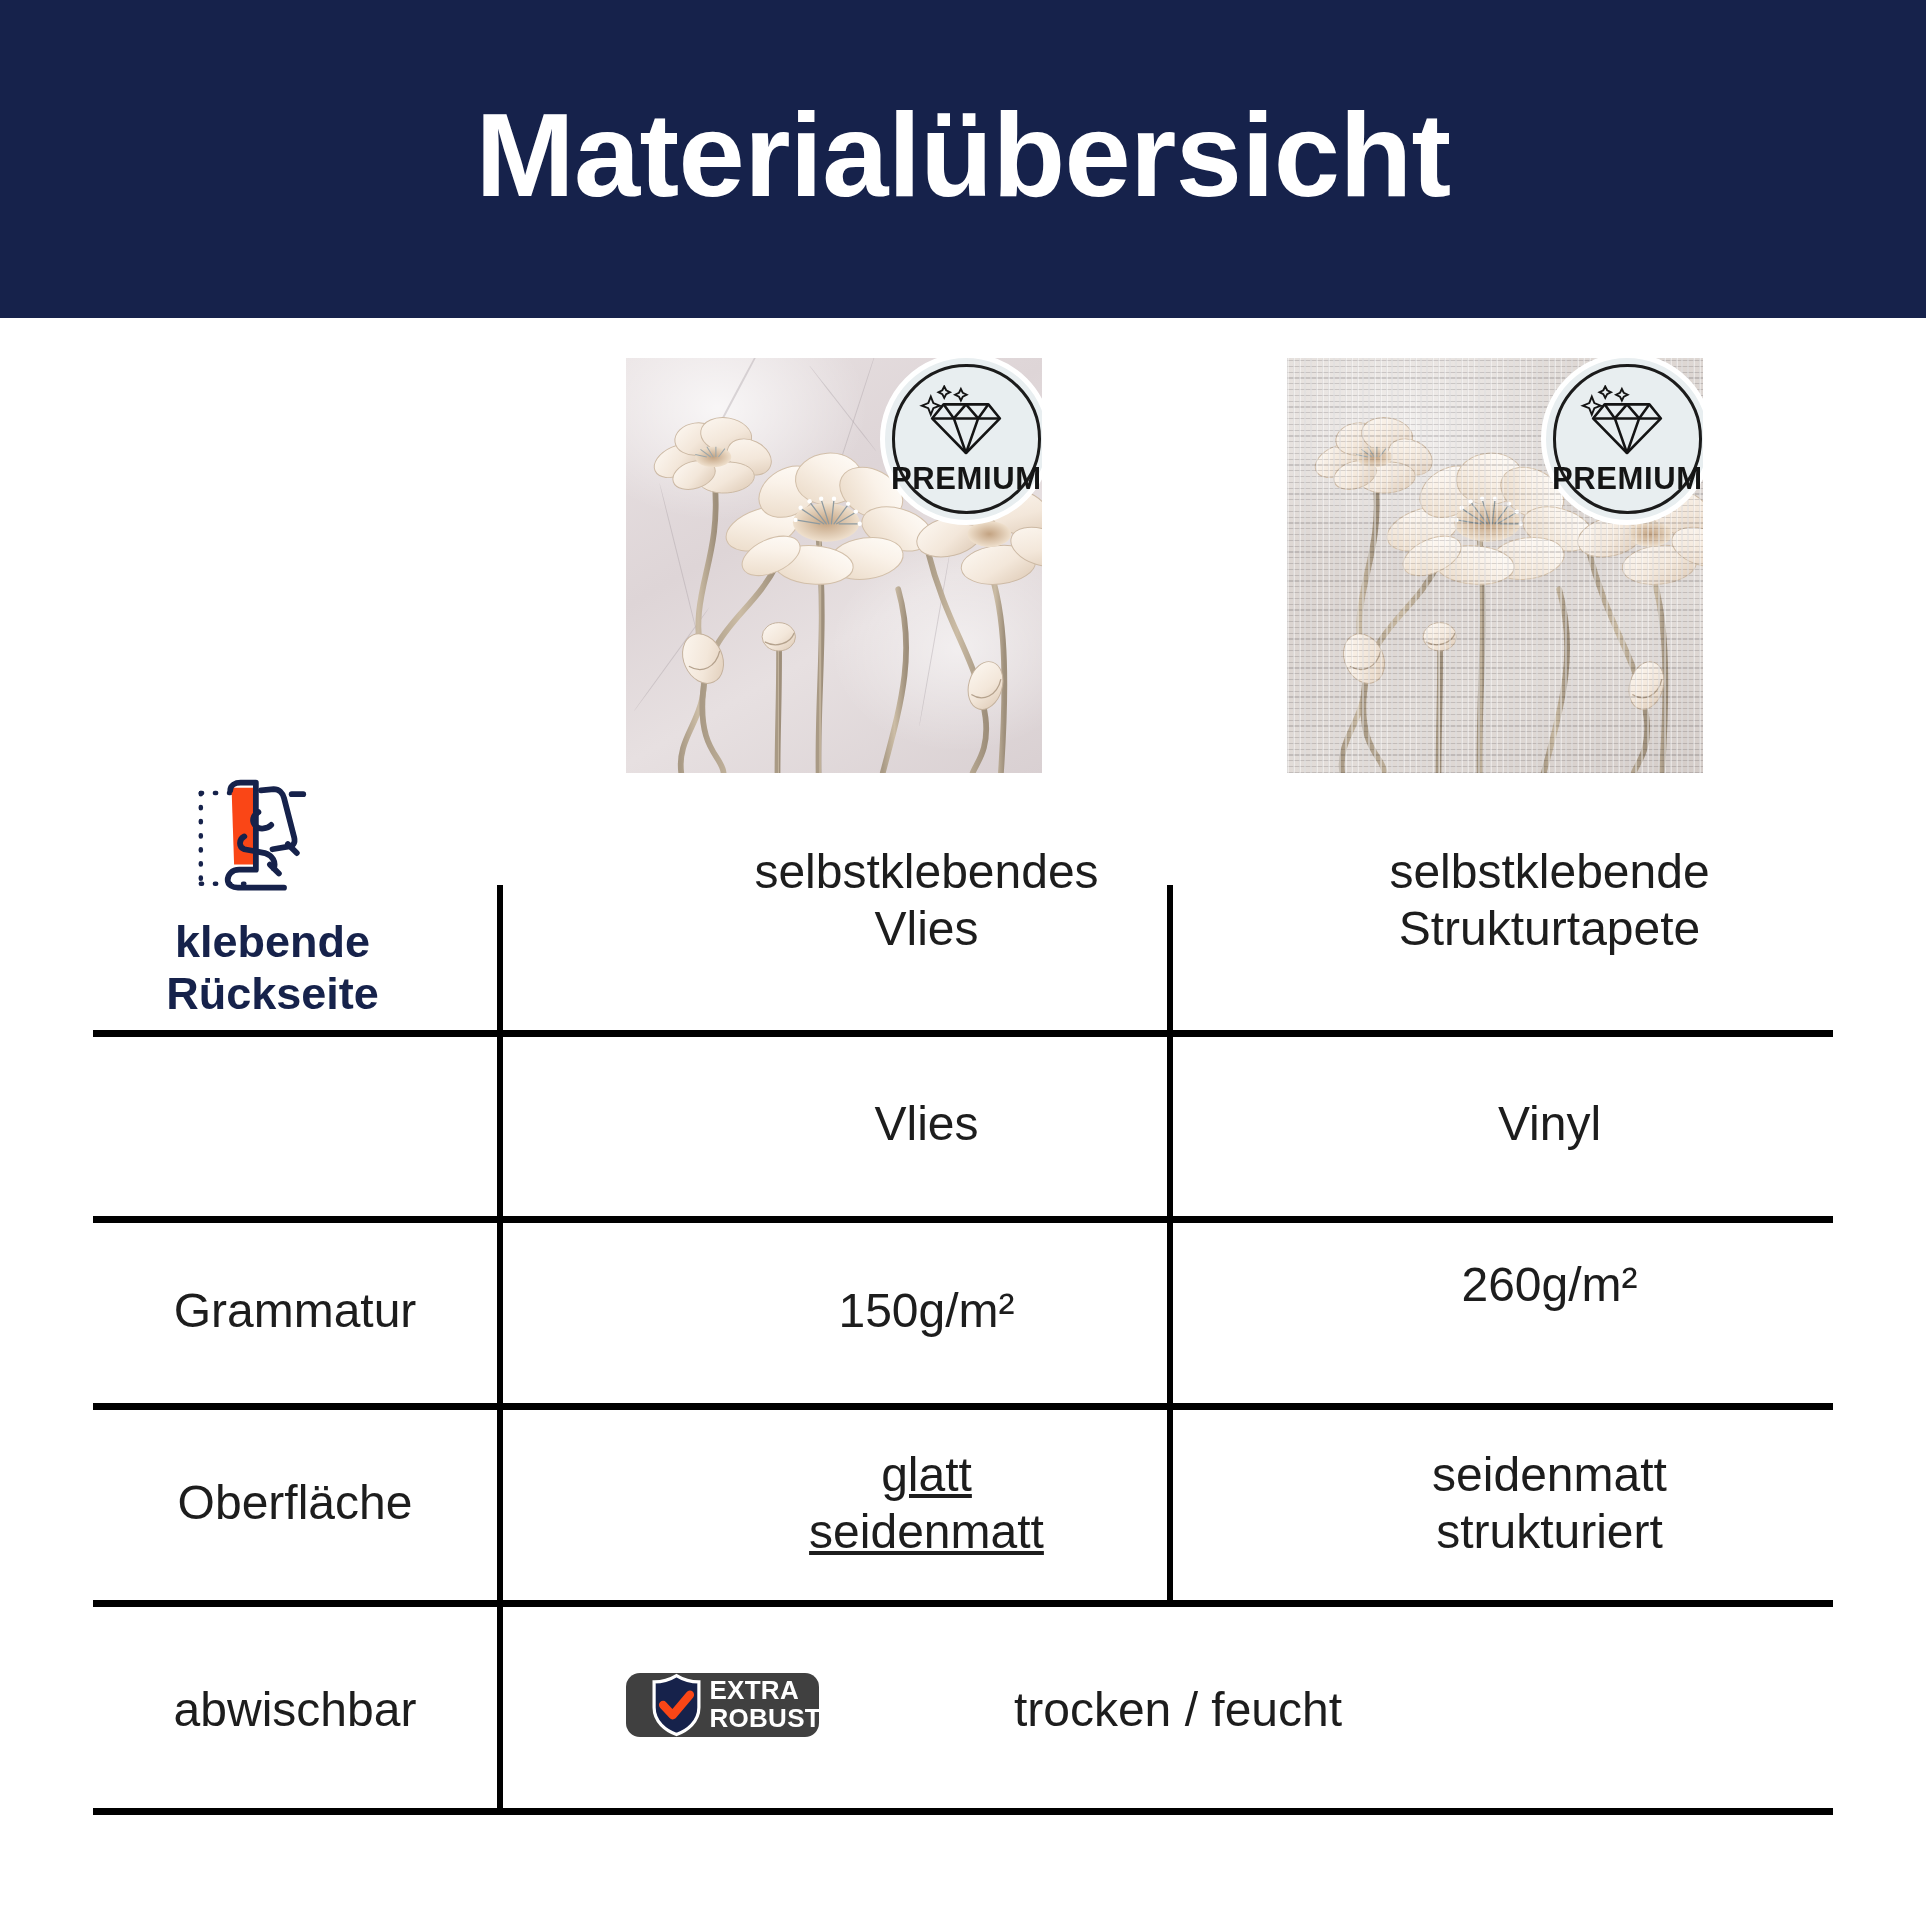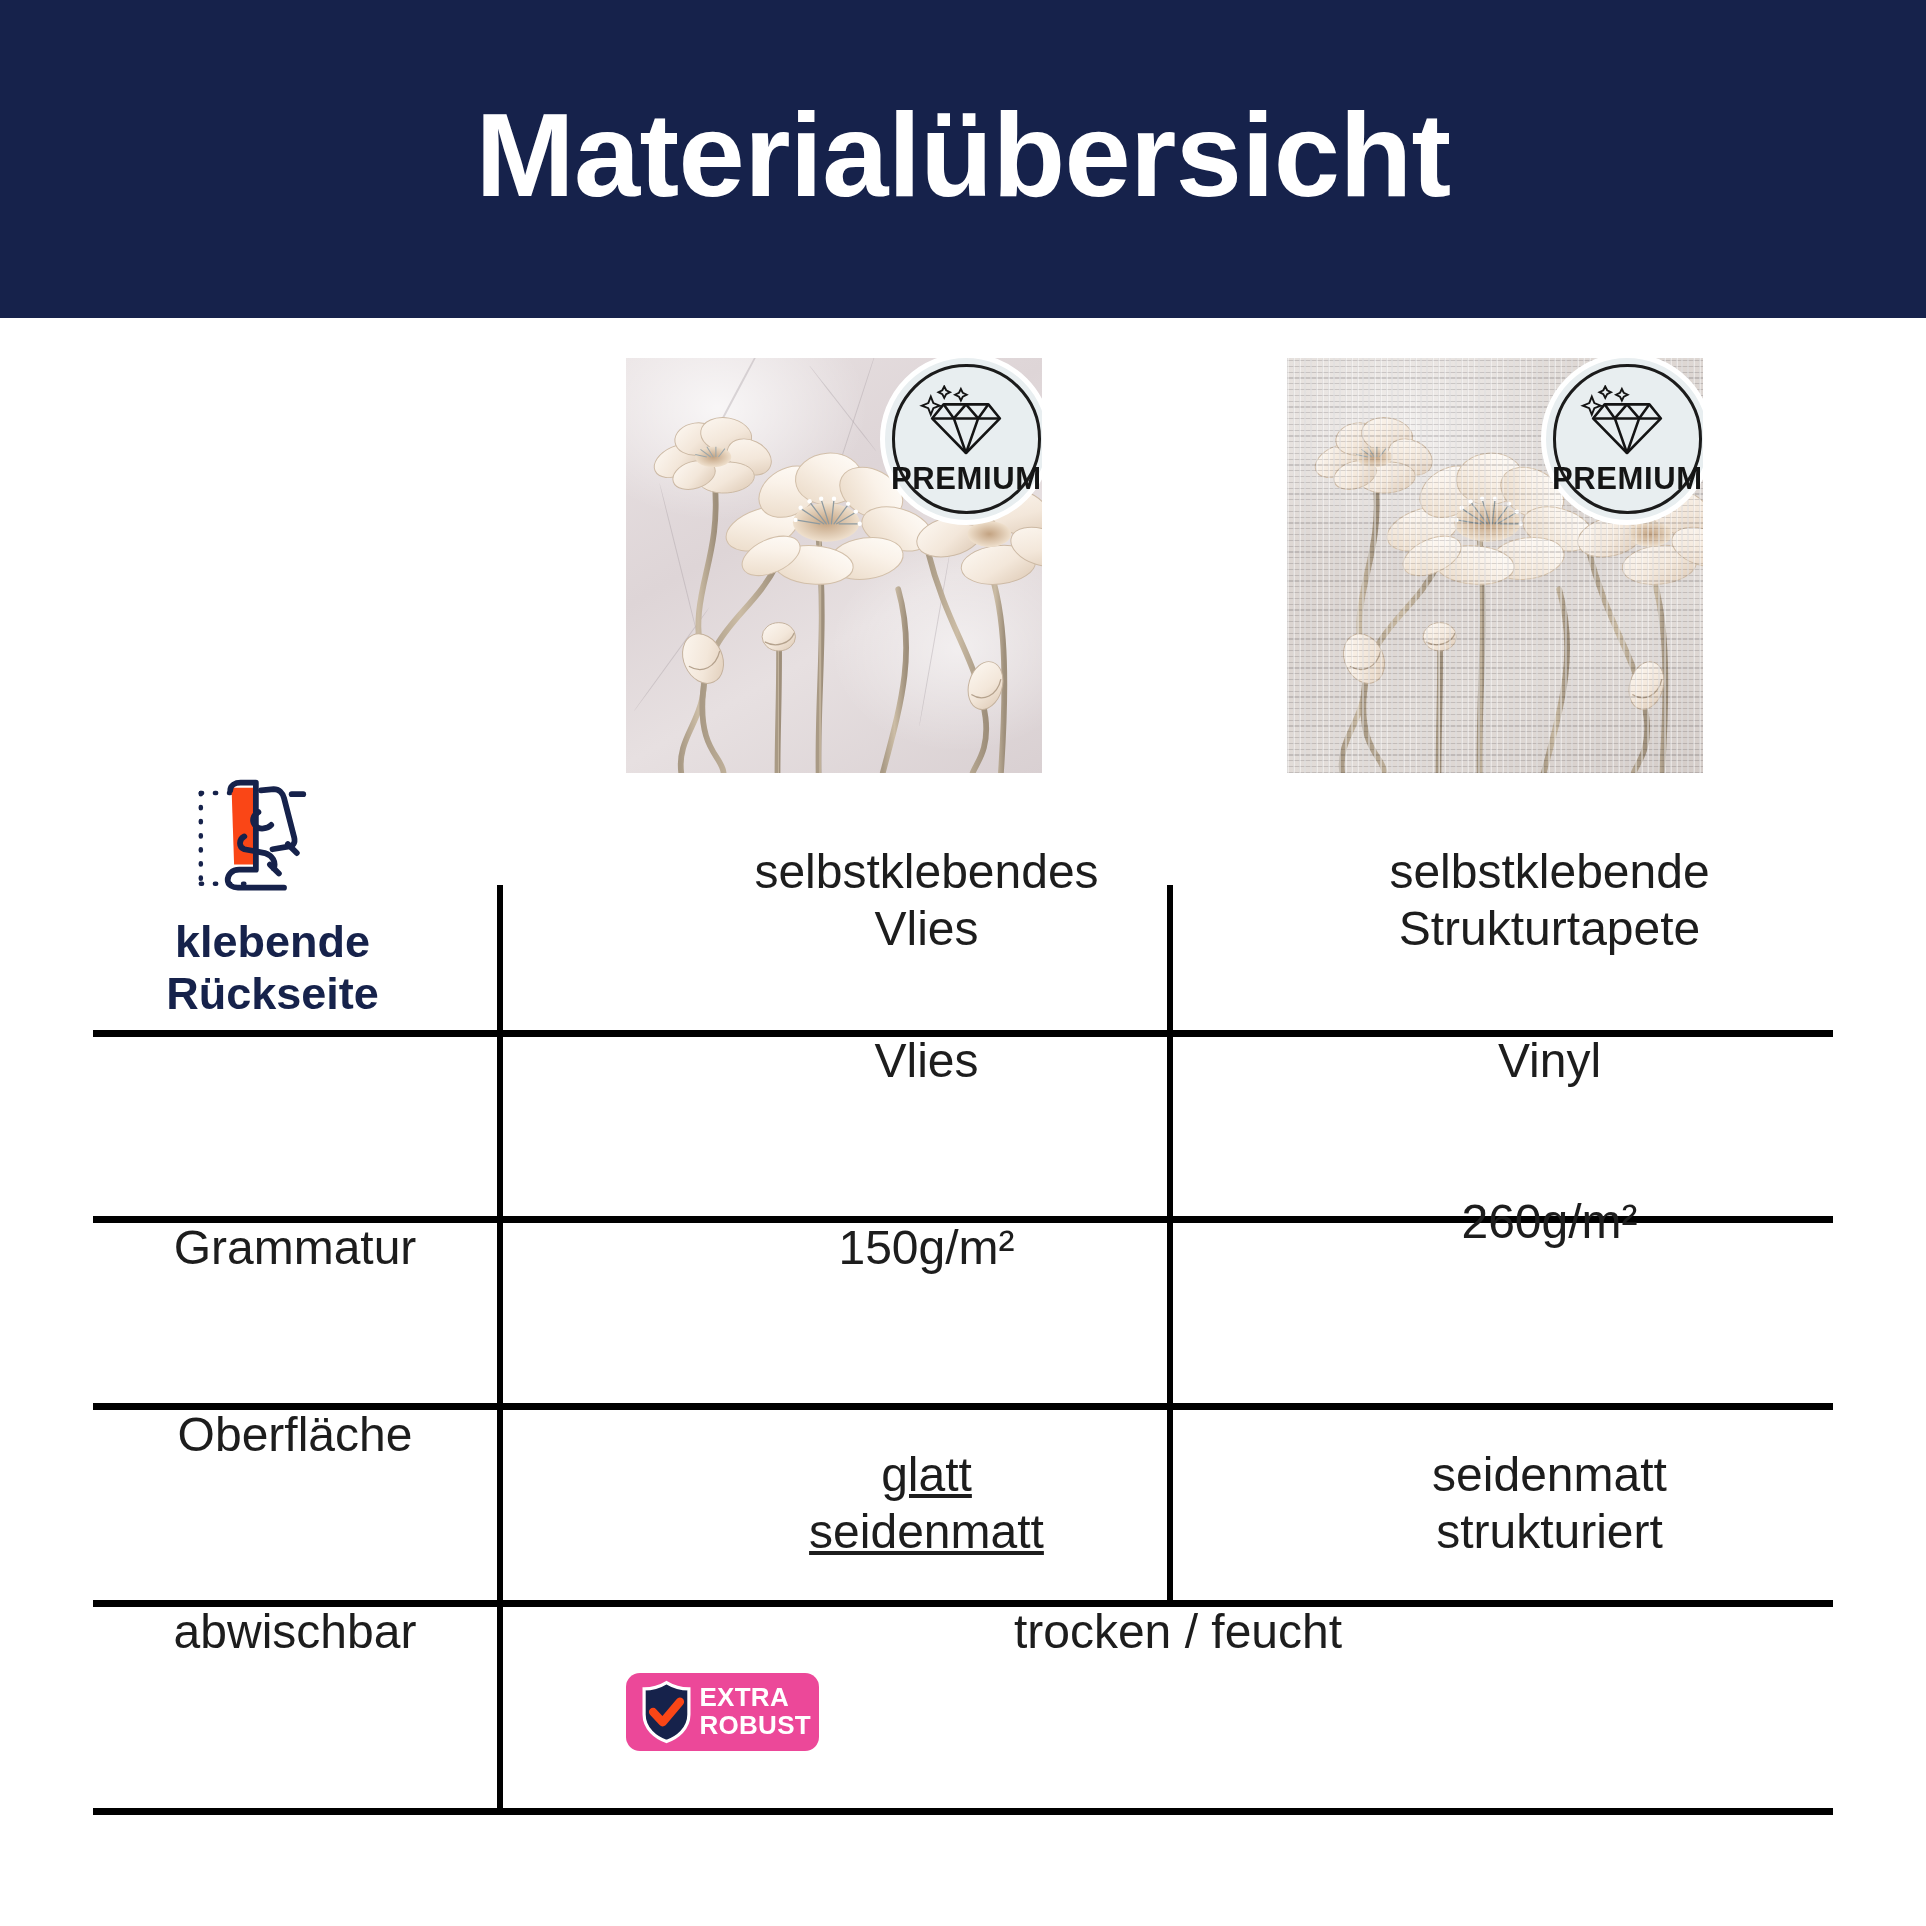--- a/index.html
+++ b/index.html
@@ -94,21 +94,21 @@
 
   
   #table{
     position:absolute;left:93px;top:774px;width:1740px;height:1041px;
   }
   .hline{position:absolute;left:0;width:1740px;height:7px;background:#000000;}
   .vline{position:absolute;width:5.8px;background:#000000;}
 
   .cell{
     position:absolute;
-    display:flex;justify-content:center;
+    display:flex;align-items:center;justify-content:center;
     text-align:center;
     color:#1d1d1d;
     font-size:48px;line-height:1.18;
     box-sizing:border-box;
   }
   .cell.label{color:#1d1d1d;}
 
   
   #sticky-block{
     position:absolute;left:-13px;top:-6.4px;width:385px;height:266px;
@@ -116,24 +116,24 @@
   }
   #sticky-icon{width:167px;height:128px;position:relative;margin-top:7.7px;}
   #sticky-caption{
     margin-top:13px;text-align:center;color:#16224b;
     font-size:45px;font-weight:bold;line-height:1.14;
   }
 
   
   #robust-badge{
     position:absolute;
-    width:193px;height:78px;border-radius:14px;
-    background:#ec4899;
+    width:193px;height:64px;border-radius:14px;
+    background:#404040;
     display:flex;align-items:center;
-    padding-left:14px;box-sizing:border-box;
+    padding-left:24px;box-sizing:border-box;
   }
   #robust-shield{width:53px;height:64px;position:relative;flex:0 0 auto;}
   #robust-text{
     margin-left:6.4px;color:#ffffff;font-weight:bold;
     font-size:26px;line-height:1.06;text-align:left;letter-spacing:0.3px;
   }
 </style>
 </head>
 <body>
 

